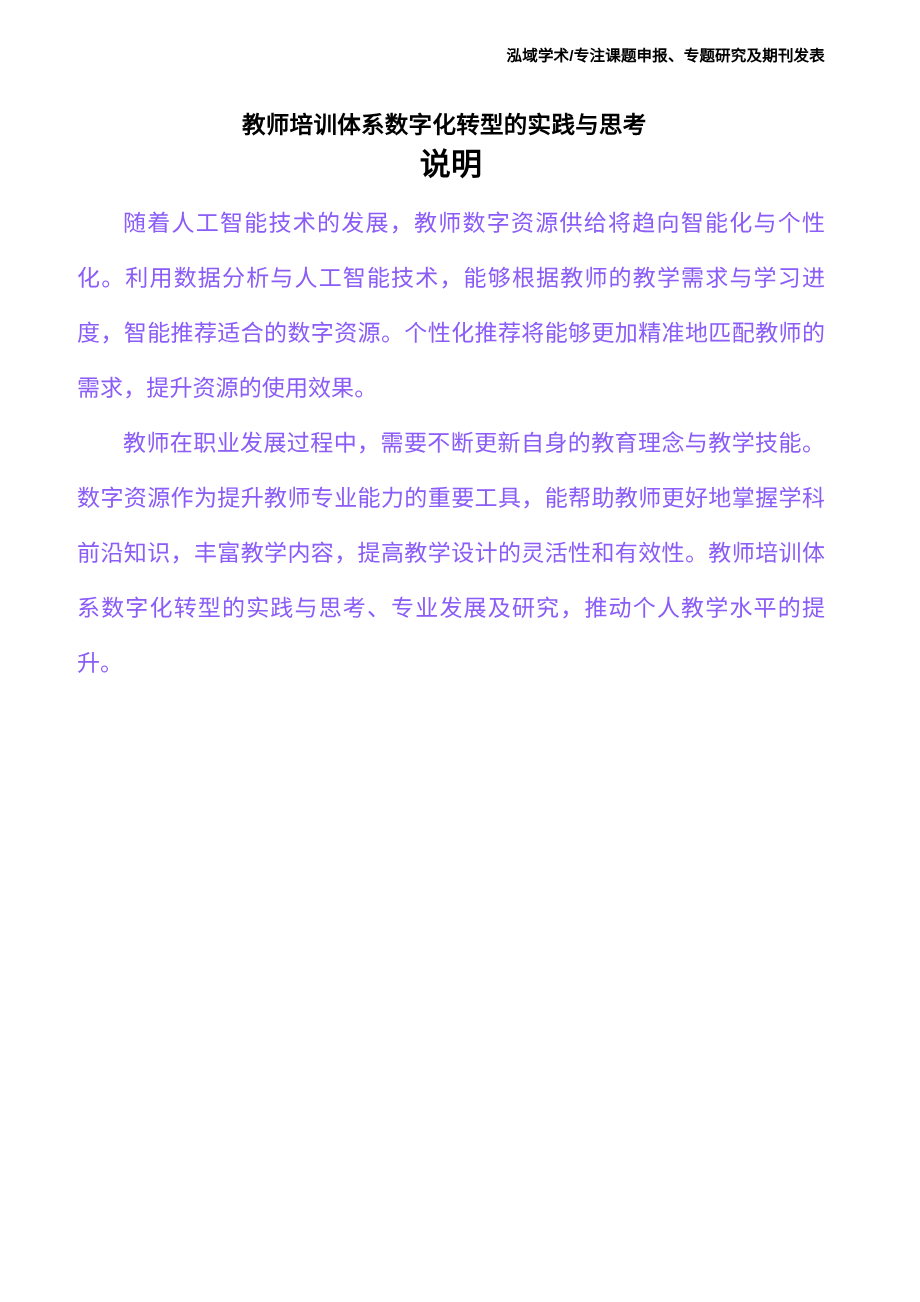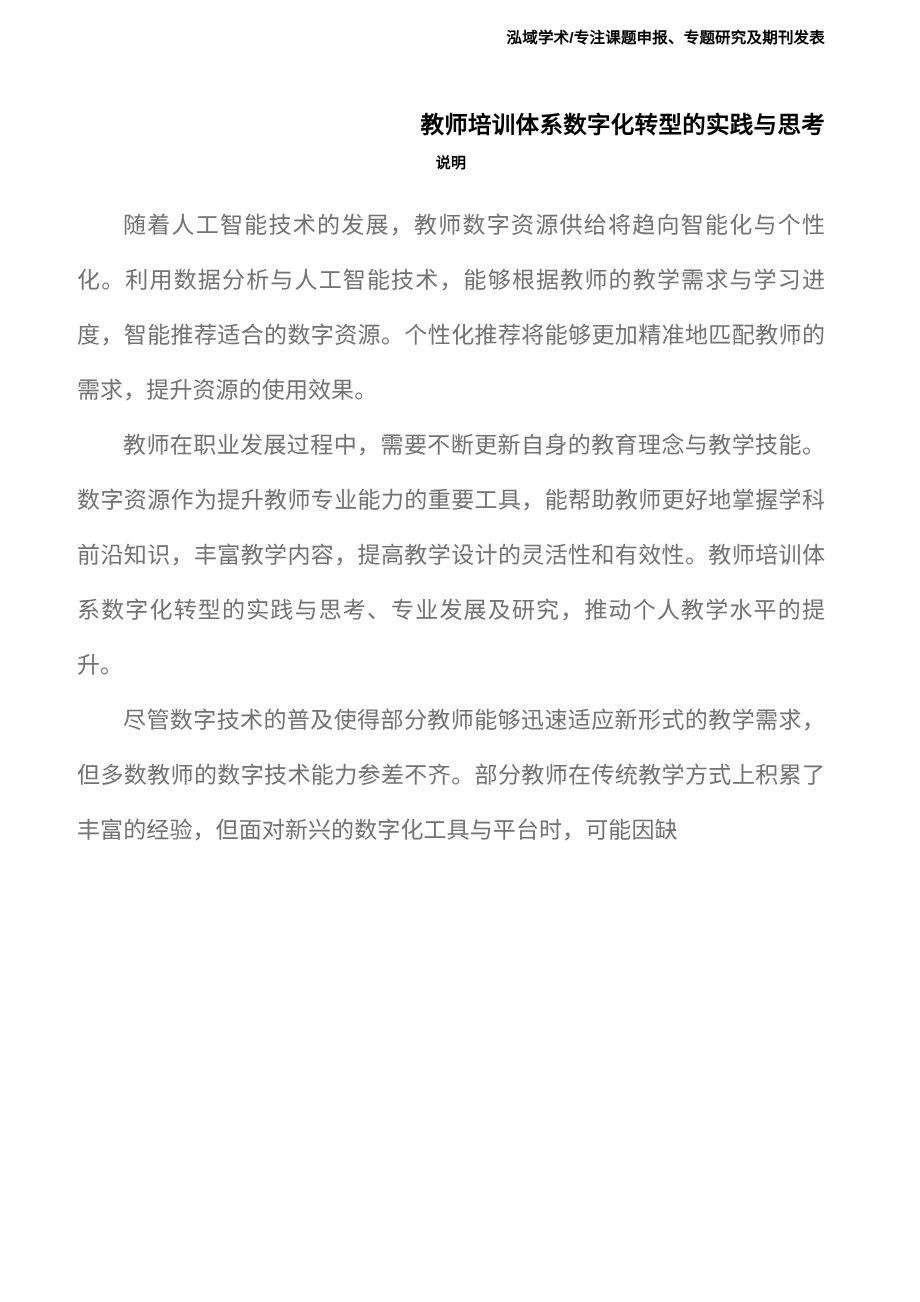--- a/index.html
+++ b/index.html
@@ -12,21 +12,21 @@
     position: relative;
     width: 920px;
     height: 1302px;
     margin: 0 auto;
     background: #ffffff;
     overflow: hidden;
     box-sizing: border-box;
   }
   .page-header {
     position: absolute;
-    top: 28px;
+    top: 46px;
     left: 77px;
     width: 748px;
     text-align: right;
     font-family: "Liberation Sans", "DejaVu Sans", sans-serif;
     font-weight: bold;
     font-size: 15.5px;
     line-height: 20px;
     color: #000000;
     letter-spacing: 0.2px;
     white-space: nowrap;
@@ -36,41 +36,41 @@
     top: 108px;
     left: 77px;
     width: 748px;
   }
   .doc-title {
     font-family: "Liberation Sans", "DejaVu Sans", sans-serif;
     font-weight: bold;
     font-size: 23.5px;
     line-height: 34px;
     color: #000000;
-    text-align: right;
+    text-align: left;
     padding-left: 165px;
     margin: 0 0 6px 0;
     letter-spacing: 0.3px;
     white-space: nowrap;
   }
   .doc-subtitle {
-    font-family: Liberation Mono, monospace;
+    font-family: Liberation Sans, sans-serif;
     font-weight: bold;
-    font-size: 15px;
+    font-size: 31px;
     line-height: 34px;
     color: #000000;
     text-align: center;
     margin: 0 0 16px 0;
     letter-spacing: 0.3px;
   }
   .para {
-    font-family: Liberation Sans, sans-serif;
+    font-family: Liberation Mono, monospace;
     font-size: 23px;
     line-height: 55px;
-    color: #737373;
+    color: #8b5cf6;
     text-align: justify;
     text-justify: inter-ideograph;
     text-indent: 2em;
     margin: 0;
     letter-spacing: 0.1px;
     word-break: break-all;
   }
   .para + .para {
     margin-top: 0;
   }
@@ -99,19 +99,18 @@
 
     <h1 class="doc-title">教师培训体系数字化转型的实践与思考</h1>
 
     <h2 class="doc-subtitle">说明</h2>
 
     <p class="para">随着人工智能技术的发展，教师数字资源供给将趋向智能化与个性化。利用数据分析与人工智能技术，能够根据教师的教学需求与学习进度，智能推荐适合的数字资源。个性化推荐将能够更加精准地匹配教师的需求，提升资源的使用效果。</p>
 
 
     <p class="para">教师在职业发展过程中，需要不断更新自身的教育理念与教学技能。数字资源作为提升教师专业能力的重要工具，能帮助教师更好地掌握学科前沿知识，丰富教学内容，提高教学设计的灵活性和有效性。教师培训体系数字化转型的实践与思考、专业发展及研究，推动个人教学水平的提升。</p>
 
-    <p class="para">尽管数字技术的普及使得部分教师能够迅速适应新形式的教学需求，但多数教师的数字技术能力参差不齐。部分教师在传统教学方式上积累了丰富的经验，但面对新兴的数字化工具与平台时，可能因缺</p>
 
   </div>
 
   <div class="page-footer">1 / 27</div>
 
 </div>
 
 </body></html>

